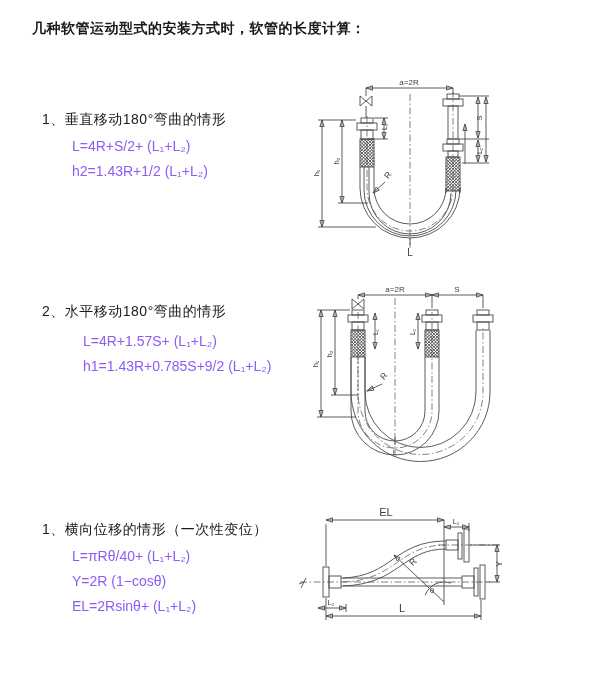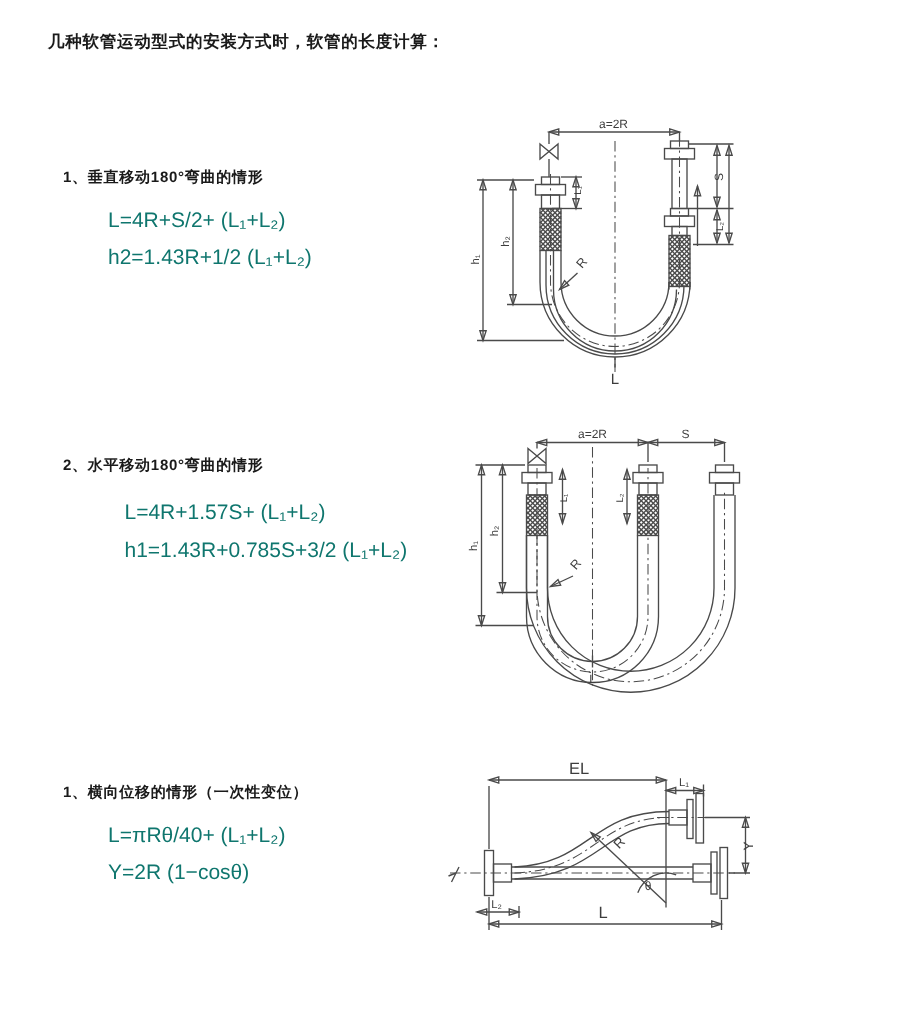--- a/index.html
+++ b/index.html
@@ -1,21 +1,21 @@
 <!DOCTYPE html>
 <html><head>
 <meta charset="utf-8">
 <style>
   html,body{margin:0;padding:0;}
   body{width:600px;height:675px;background:#ffffff;position:relative;overflow:hidden;
        font-family:"Liberation Sans","DejaVu Sans",sans-serif;color:#1a1a1a;}
   .abs{position:absolute;}
-  .page-title{left:32px;top:20px;font-size:11px;font-weight:bold;letter-spacing:.5px;}
-  .sec-heading{font-size:10px;font-weight:bold;letter-spacing:.5px;}
-  .formulas{font-size:14px;color:#0f766e;}
+  .page-title{left:32px;top:20px;font-size:14px;font-weight:bold;letter-spacing:.5px;}
+  .sec-heading{font-size:14px;font-weight:normal;letter-spacing:.5px;}
+  .formulas{font-size:14px;color:#8b5cf6;}
   .formulas .fline{height:25px;line-height:25px;white-space:pre;}
   svg{position:absolute;overflow:visible;}
   svg line,svg path,svg rect,svg polygon,svg polyline{stroke:#4a4a4a;stroke-width:.9;fill:none;}
   svg .cl{stroke-dasharray:7 2.5 1.5 2.5;stroke-width:.7;}
   svg text{stroke:none;fill:#3d3d3d;font-family:"Liberation Sans","DejaVu Sans",sans-serif;}
   .f8{font-size:8px;} .f7{font-size:7.5px;} .f65{font-size:6.5px;} .f85{font-size:8.5px;}
   .f9{font-size:9px;} .f10{font-size:10px;} .f11{font-size:11px;}
 </style>
 </head>
 <body>
@@ -24,27 +24,28 @@
 
 <div class="abs sec-heading" style="left:42px;top:111px;">1、垂直移动180°弯曲的情形</div>
 <div class="abs formulas" style="left:72px;top:134px;">
   <div class="fline">L=4R+S/2+ (L₁+L₂)</div>
   <div class="fline">h2=1.43R+1/2 (L₁+L₂)</div>
 </div>
 
 <div class="abs sec-heading" style="left:42px;top:303px;text-align:center;">2、水平移动180°弯曲的情形</div>
 <div class="abs formulas" style="left:72px;top:329px;margin-left:11px;">
   <div class="fline">L=4R+1.57S+ (L₁+L₂)</div>
-  <div class="fline">h1=1.43R+0.785S+3/2 (L₁+L₂)</div>
+  <div class="fline">h1=1.43R+0.785S+9/2 (L₁+L₂)</div>
 </div>
 
 <div class="abs sec-heading" style="left:42px;top:521px;">1、横向位移的情形（一次性变位）</div>
 <div class="abs formulas" style="left:72px;top:544px;">
   <div class="fline">L=πRθ/40+ (L₁+L₂)</div>
   <div class="fline">Y=2R (1−cosθ)</div>
+  <div class="fline">EL=2Rsinθ+ (L₁+L₂)</div>
 </div>
 
 <svg style="left:312px;top:76px;" width="282" height="186" viewBox="0 0 282 186">
   <g>
     <path class="cl" d="M98,18 V172"></path>
     <path class="cl" d="M55,40 V112 A43,43 0 0 0 141,112 V16"></path>
   </g>
   <g>
     <line class="dim" x1="54" y1="12" x2="141" y2="12"></line>
     <line x1="54" y1="12" x2="54" y2="20"></line>

